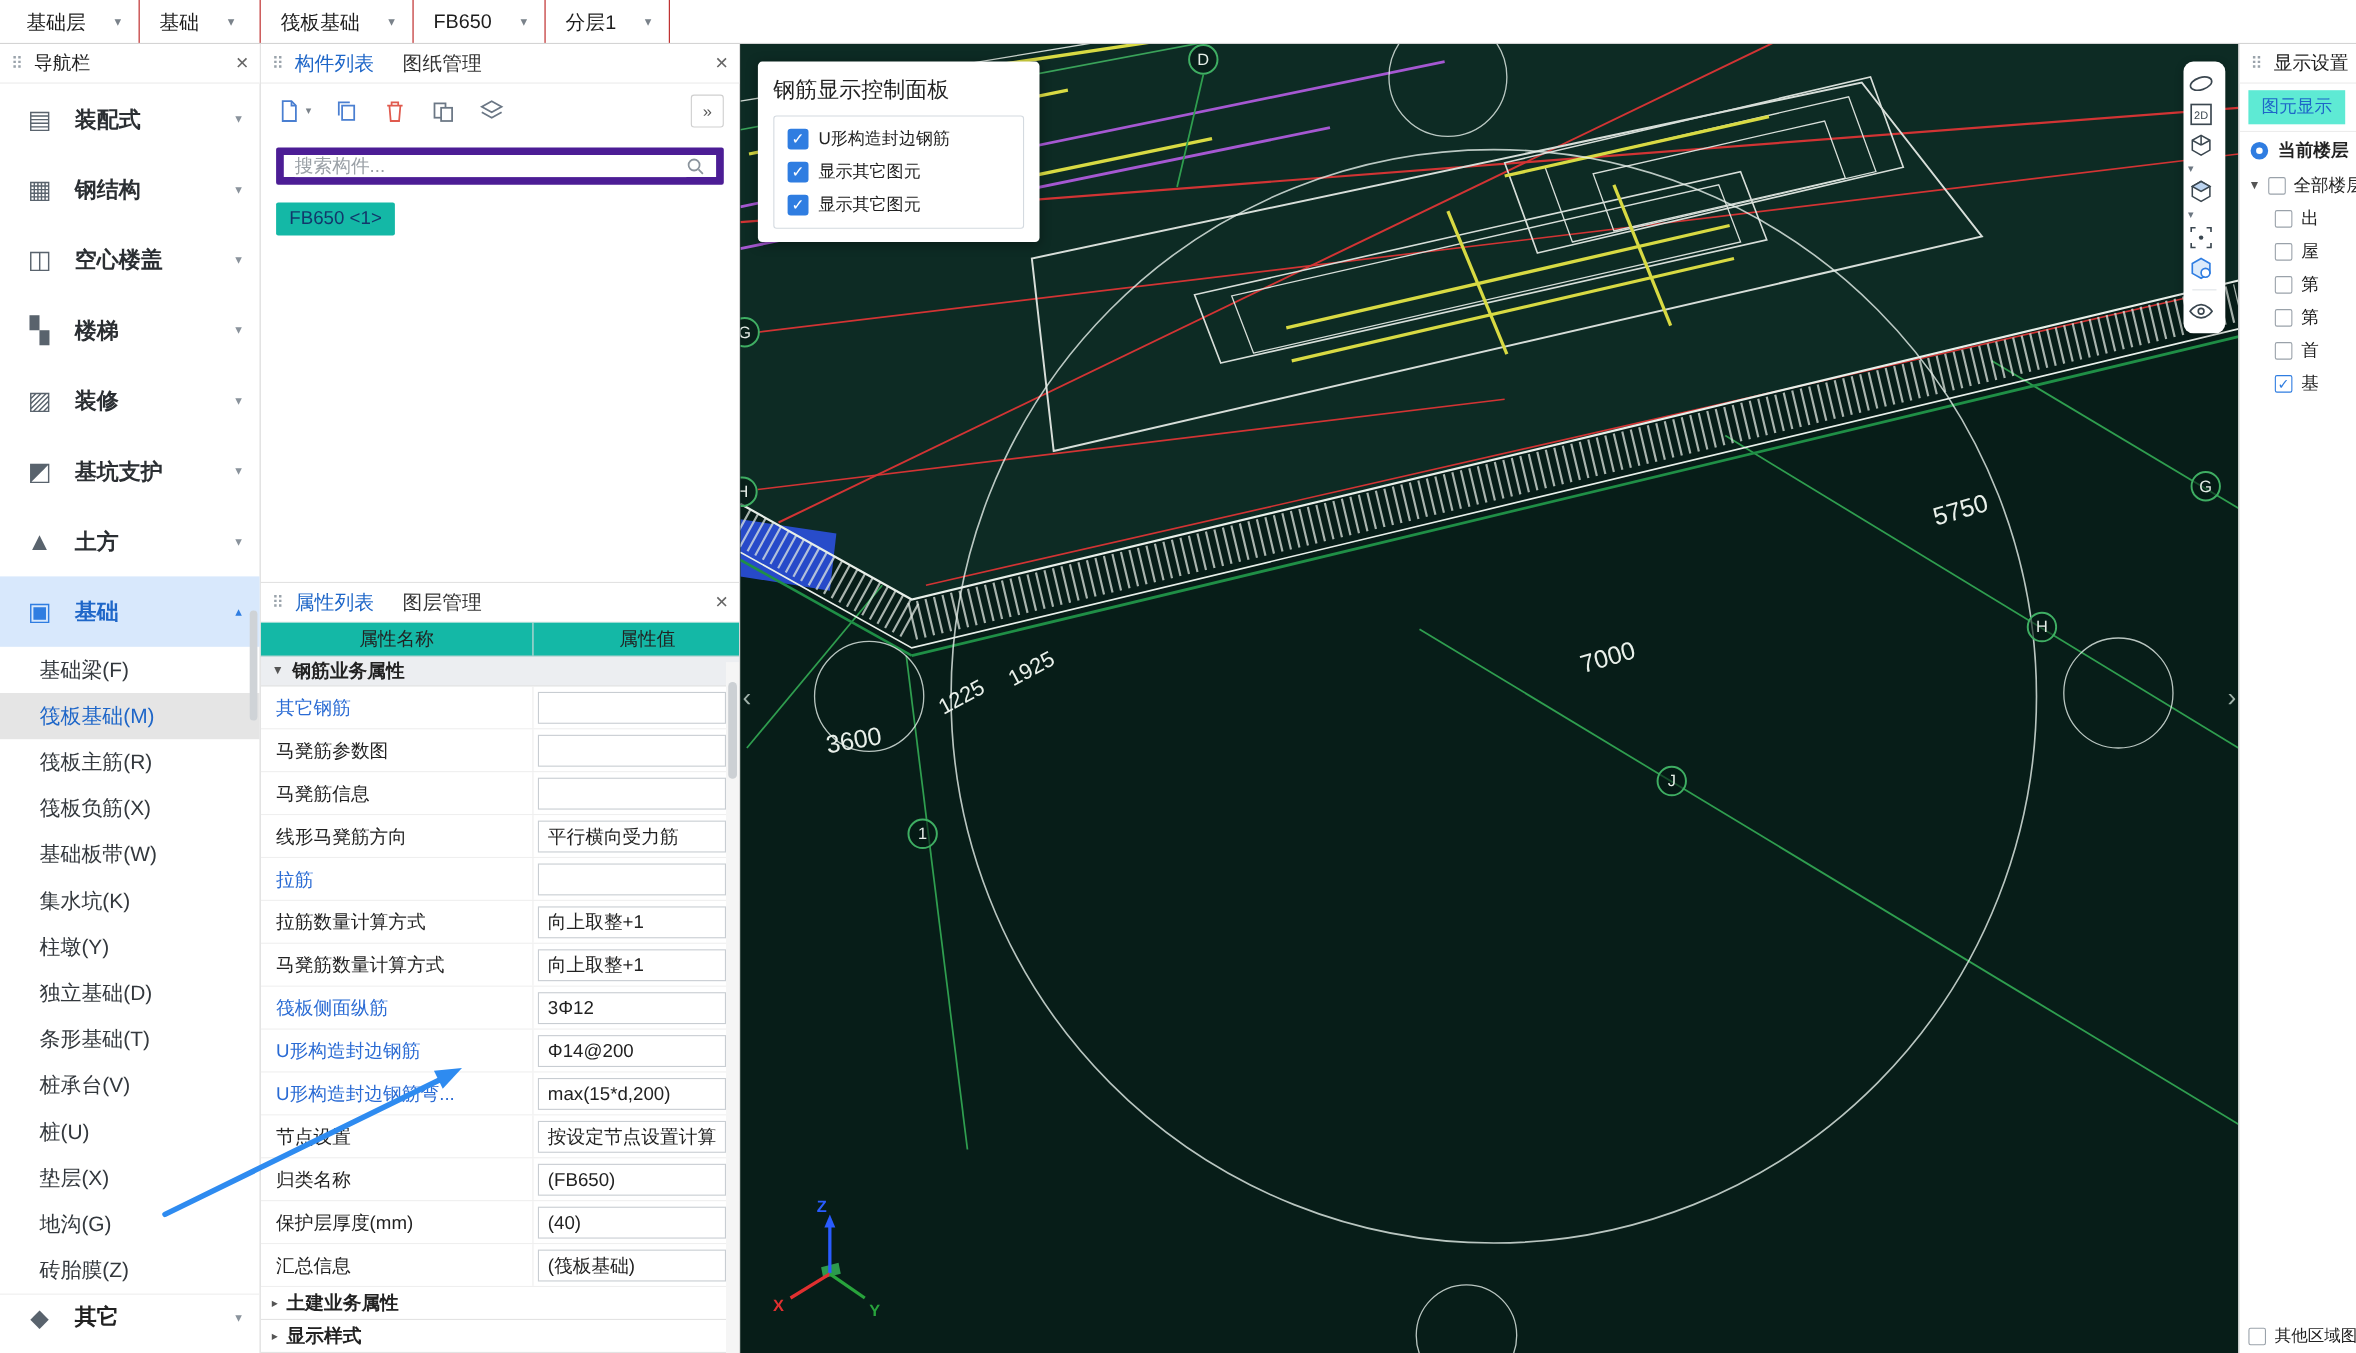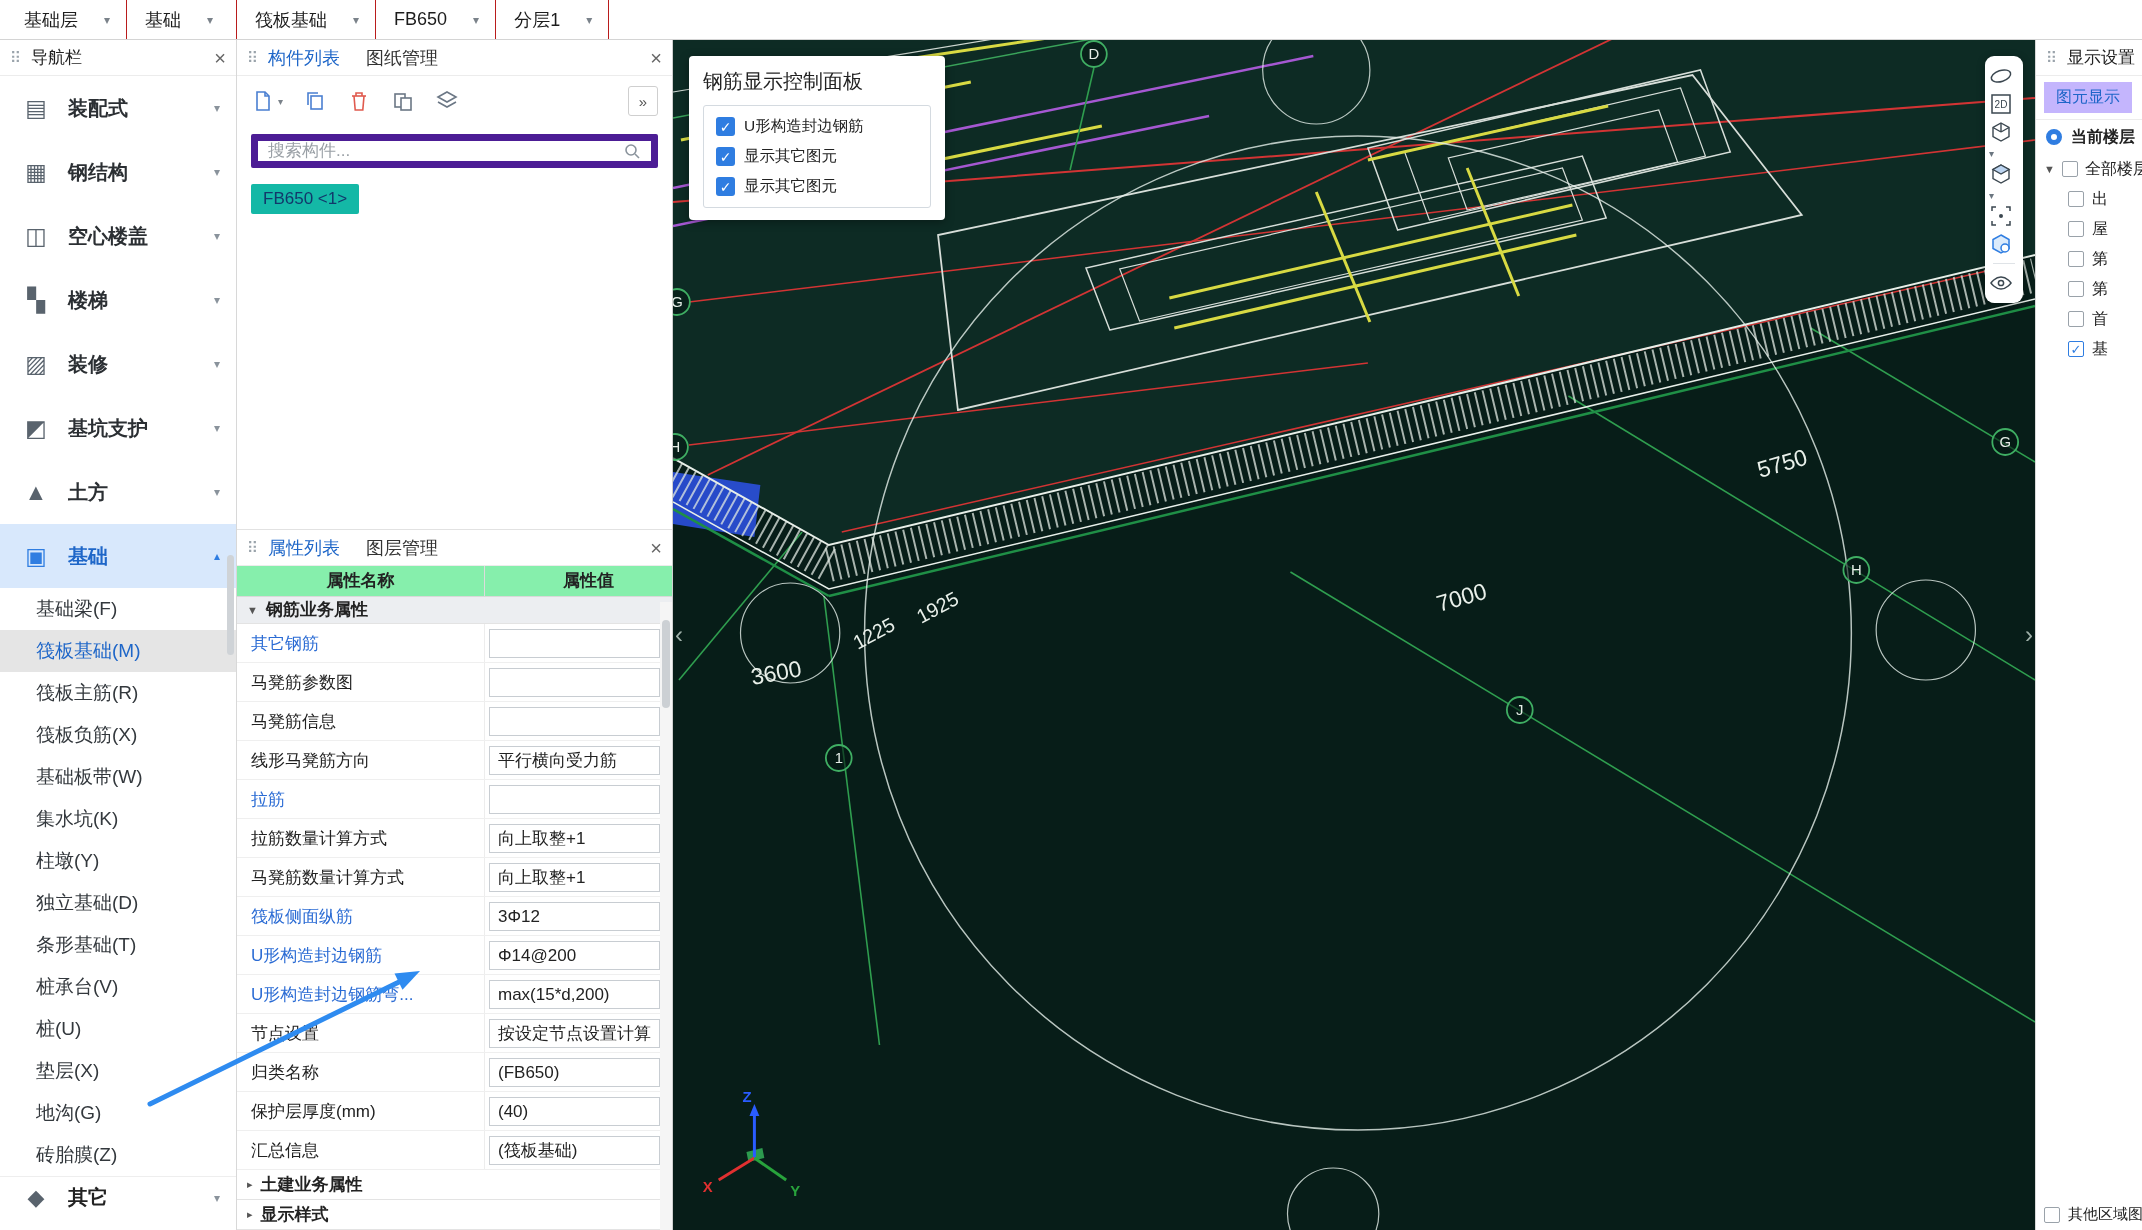--- a/index.html
+++ b/index.html
@@ -60,22 +60,22 @@
     align-items:center; padding:0 10px; }
   .search-box input { flex:1; border:none; outline:none; font-size:17px; color:#333;
     font-family:inherit; }
   .search-box input::placeholder { color:#9aa0a6; }
   .comp-list { padding:8px 14px; }
   .comp-chip { display:inline-block; padding:5px 12px; background:#14b8a6; color:#12386b;
     font-size:17px; border-radius:2px; cursor:pointer; }
 
   
   .prop-panel { flex:1; display:flex; flex-direction:column; position:relative; overflow:hidden; }
-  .prop-cols { height:34px; display:flex; background:#86efac; border-bottom:1px solid #d9d9d9;
-    font-weight:bold; font-size:17px;gap:20px; }
+  .prop-cols { height:34px; display:flex; background:#14b8a6; border-bottom:1px solid #d9d9d9;
+    font-weight:normal; font-size:17px;gap:20px; }
   .prop-cols .c1 { width:248px; display:flex; align-items:center; justify-content:center;
     border-right:1px solid #dcdcdc; }
   .prop-cols .c2 { flex:1; display:flex; align-items:center; justify-content:center; }
   .section-row { height:30px; display:flex; align-items:center; gap:8px; padding-left:10px;
     background:#eceef1; font-weight:bold; font-size:17px; cursor:pointer; border-bottom:1px solid #e3e3e3; }
   .section-row.plain { background:#fff; }
   .section-row .scaret { font-size:11px; color:#555; }
   .prow { height:39px; display:flex; align-items:center; border-bottom:1px solid #efefef; }
   .pname { width:248px; padding-left:14px; font-size:17px; color:#222; border-right:1px solid #ededed;
     height:100%; display:flex; align-items:center; }
@@ -111,21 +111,21 @@
   .collapse-left { position:absolute; left:2px; top:50%; transform:translateY(-50%);
     color:#9fb0a9; font-size:24px; cursor:pointer; }
   .collapse-right { position:absolute; right:2px; top:50%; transform:translateY(-50%);
     color:#9fb0a9; font-size:24px; cursor:pointer; }
 
   
   .settings { flex:0 0 107px; border-left:1px solid #d8d8d8; background:#fff; overflow:hidden;
     position:relative; }
   .settings-inner { width:180px; height:100%; position:relative; }
   .set-tabrow { padding:6px 0 6px 8px; border-bottom:1px solid #ececec; display:flex; }
-  .set-tab { background:#c4b5fd; color:#1e66c8; font-size:16px; padding:5px 12px; cursor:pointer; }
+  .set-tab { background:#5eead4; color:#1e66c8; font-size:16px; padding:5px 12px; cursor:pointer; }
   .radio-row { height:34px; display:flex; align-items:center; gap:9px; padding-left:10px; }
   .radio { width:16px; height:16px; border-radius:50%; border:5px solid #2f7de1; background:#fff; }
   .radio-label { font-size:16px; font-weight:bold; color:#222; }
   .tree-root { height:30px; display:flex; align-items:center; gap:7px; padding-left:8px; font-size:16px; }
   .tree-root .scaret { font-size:11px; color:#555; }
   .tree-item { height:30px; display:flex; align-items:center; gap:8px; padding-left:32px;
     font-size:16px; cursor:pointer; }
   .cb { width:16px; height:16px; border:1px solid #9aa2aa; background:#fff; border-radius:2px;
     display:flex; align-items:center; justify-content:center; flex:0 0 16px; }
   .cb.checked { border-color:#2f7de1; }

